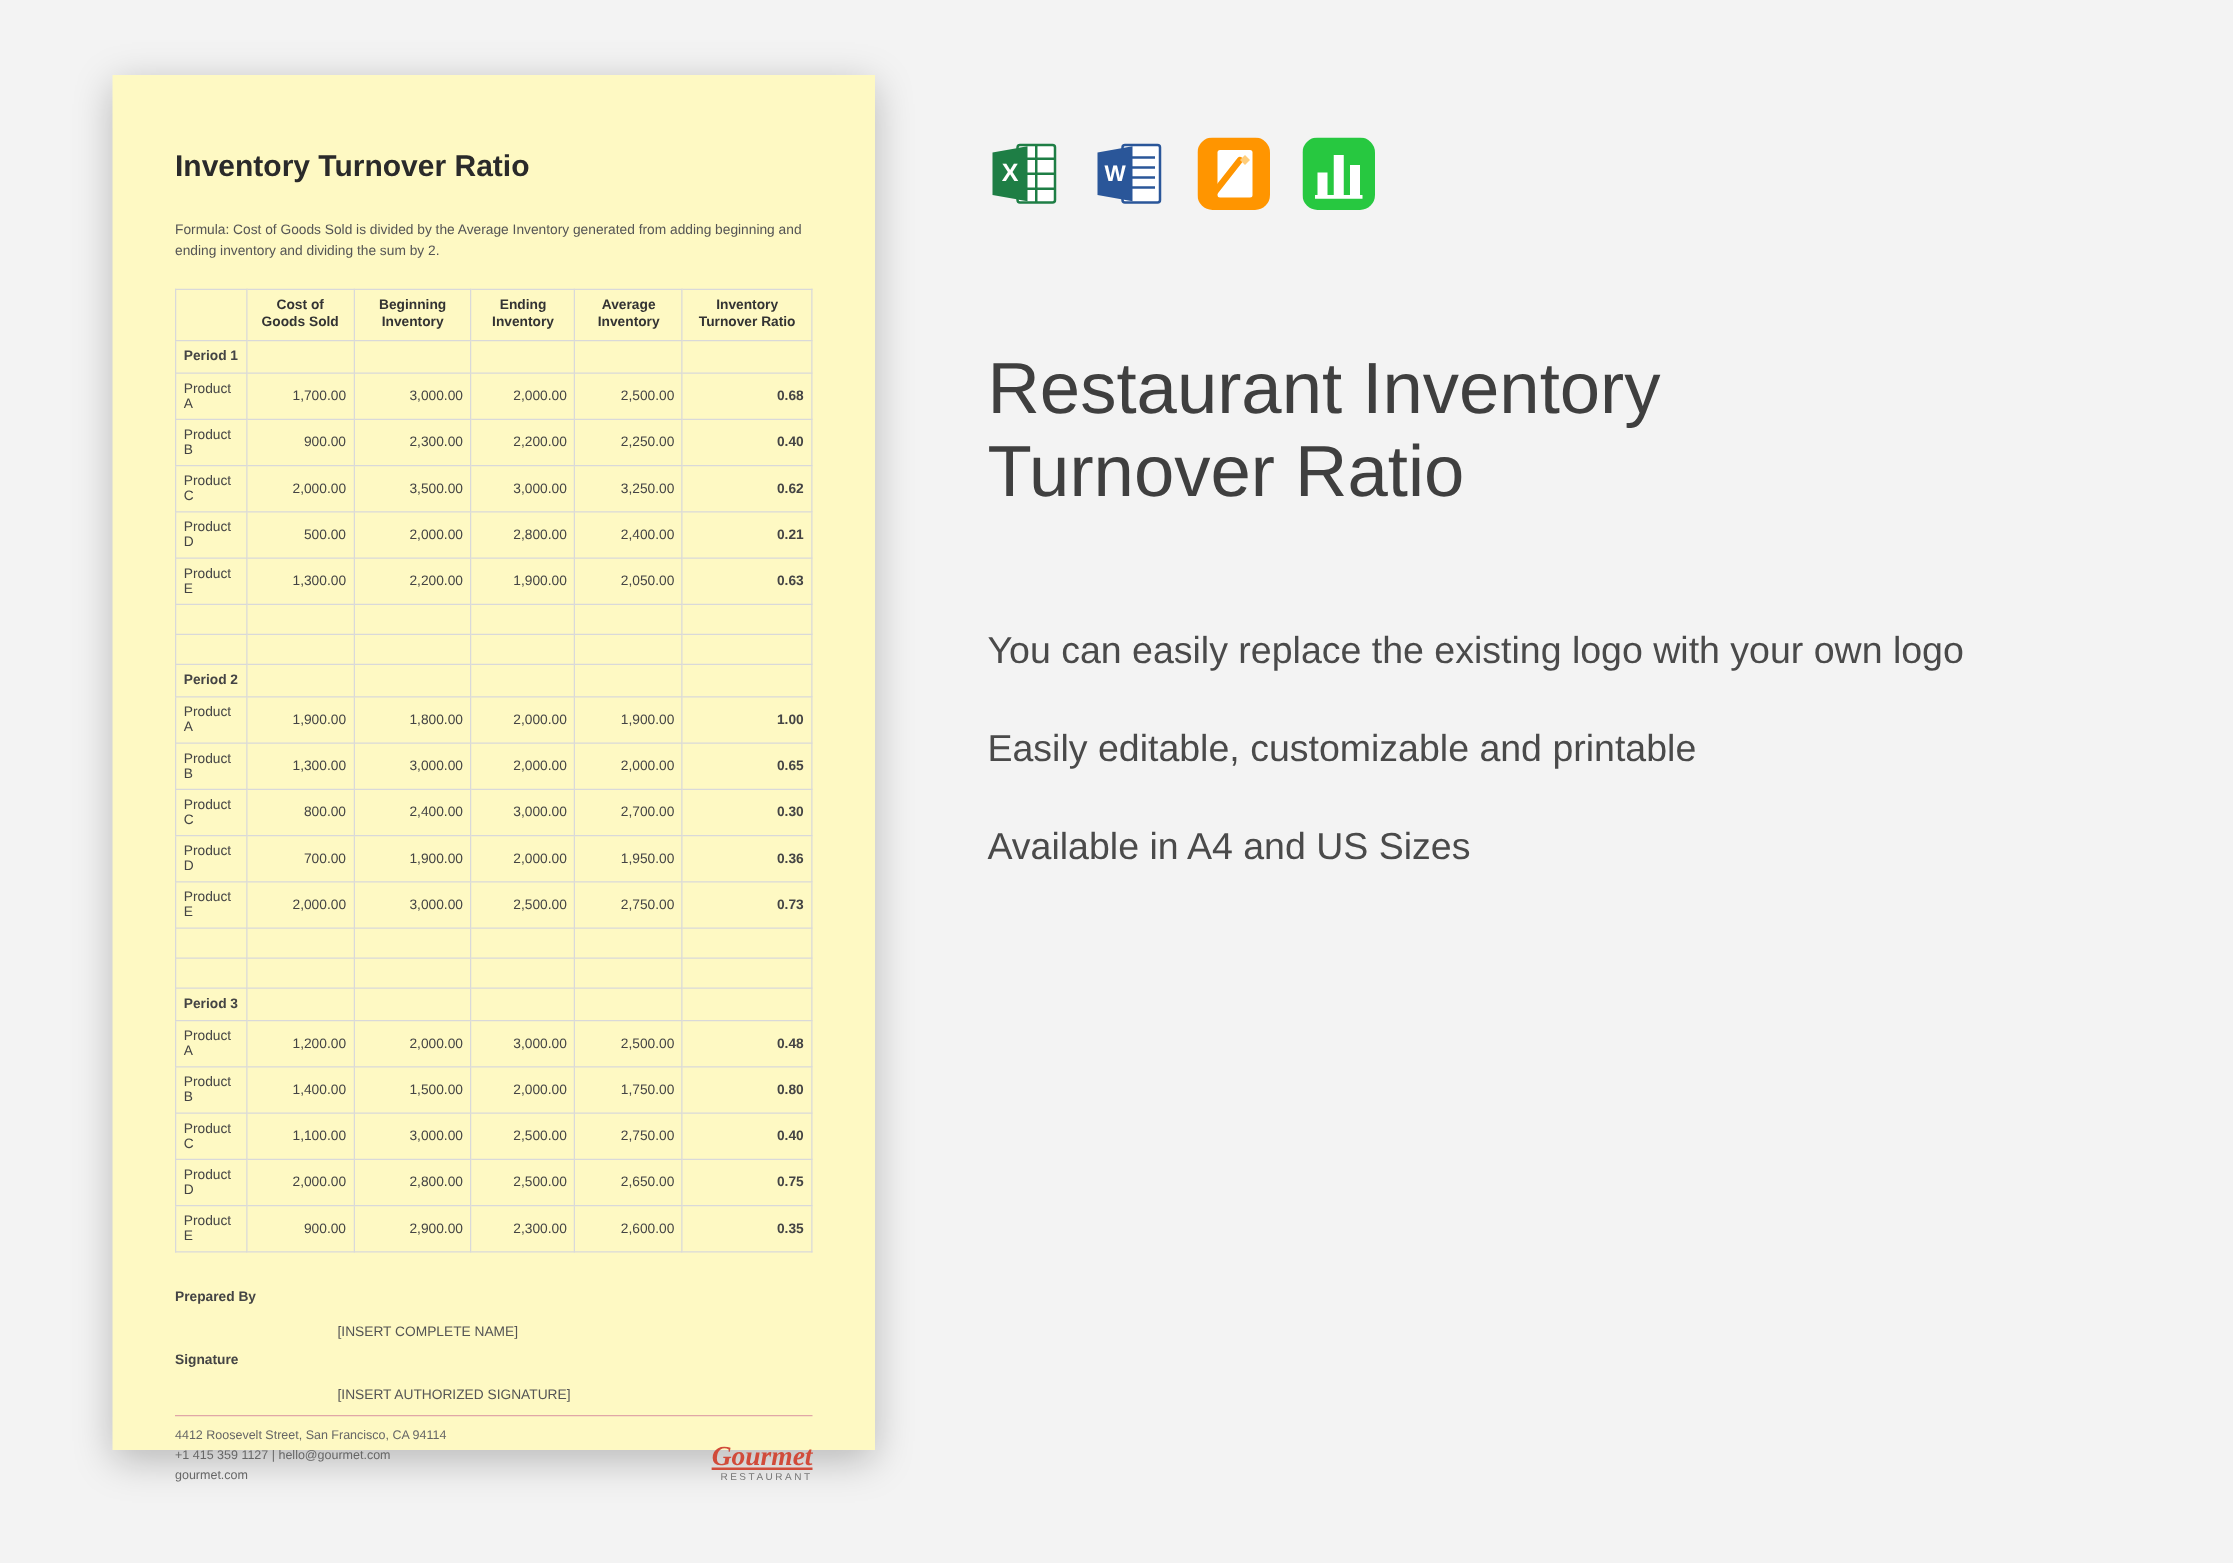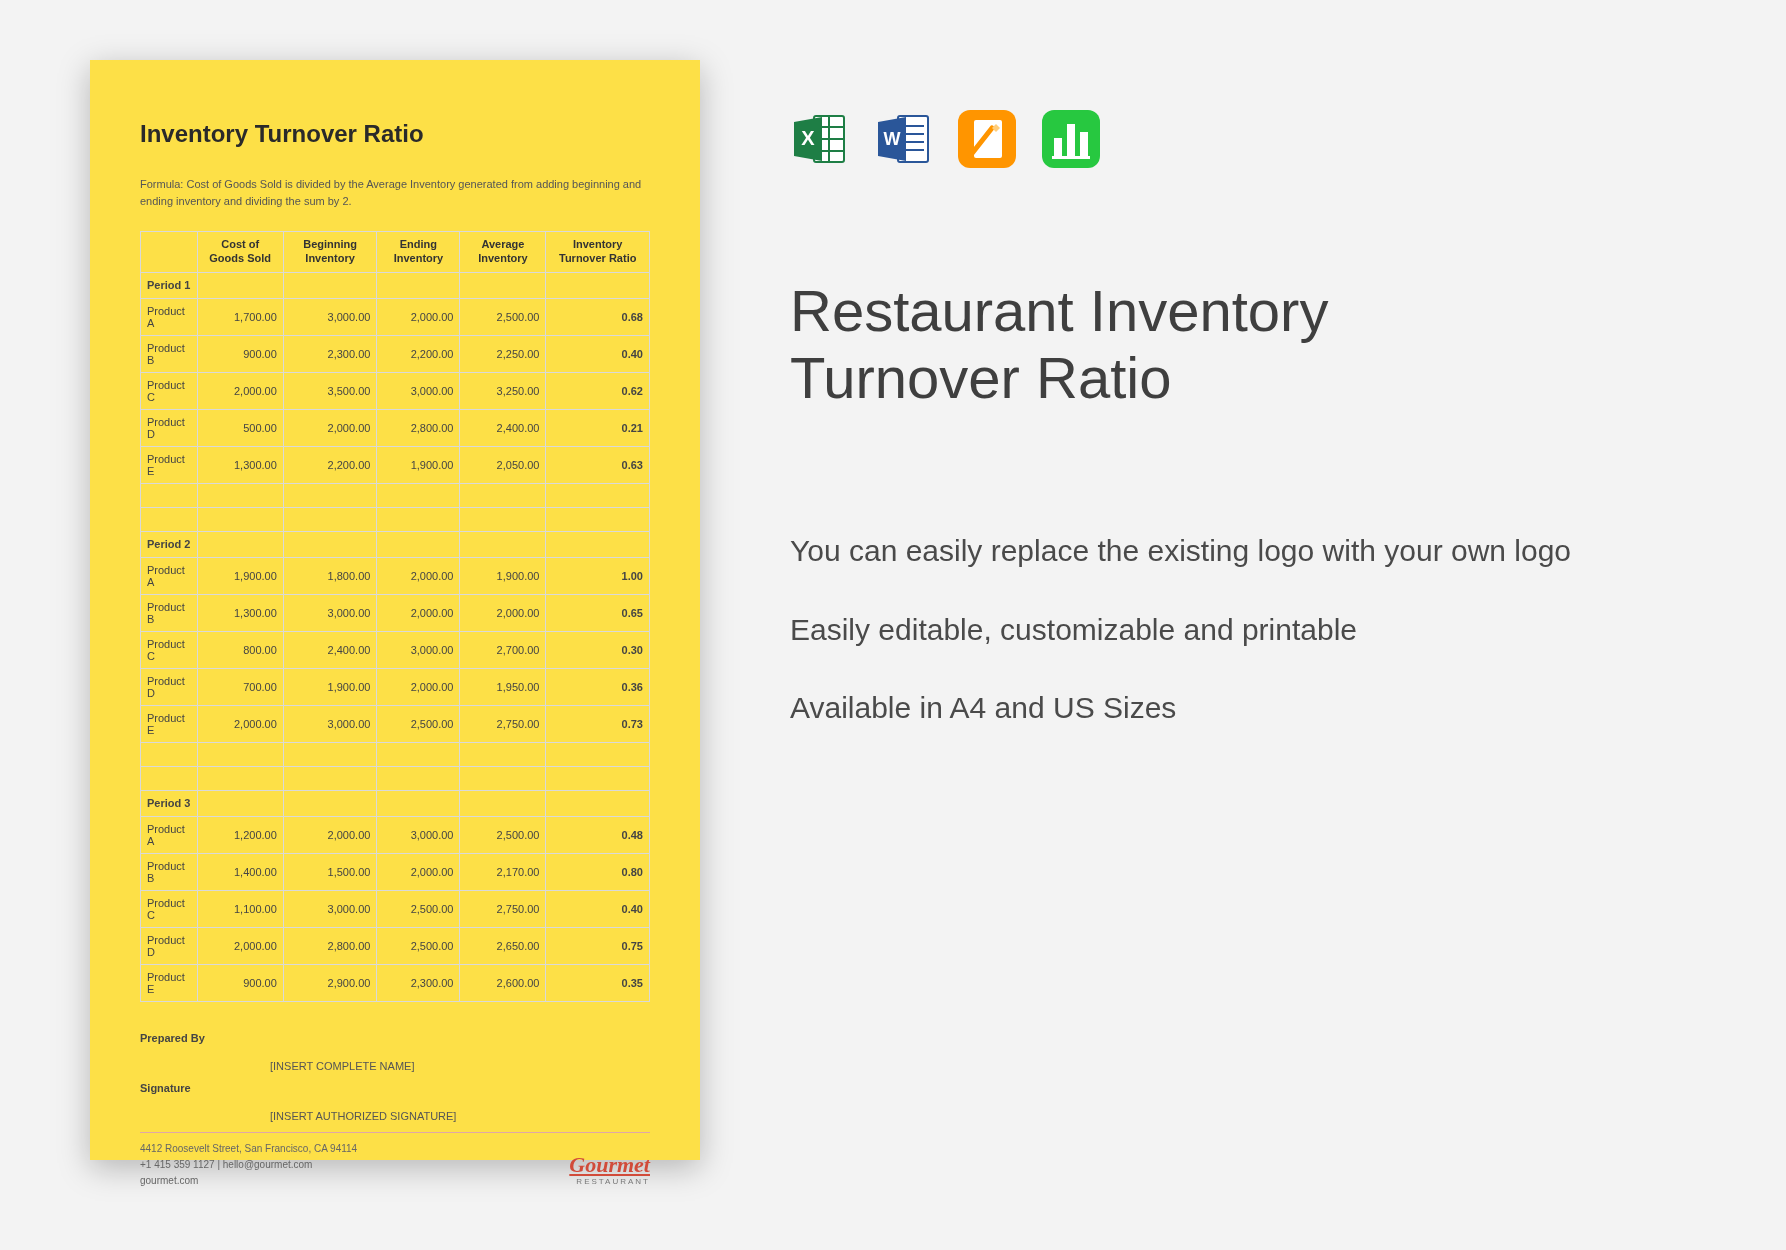--- a/index.html
+++ b/index.html
@@ -15,21 +15,21 @@
     display: flex;
     width: 100%;
     height: 100%;
     padding: 60px 110px 60px 90px;
     gap: 90px;
   }
   
   .doc {
     width: 610px;
     height: 1100px;
-    background: #fde047;
+    background: #fef9c3;
     box-shadow: 0 8px 30px rgba(0,0,0,.25);
     padding: 60px 50px 50px 50px;
     display: flex;
     flex-direction: column;
     font-size: 11px;
     color: #444;
   }
   .doc-title {
     font-size: 24px;
     font-weight: 700;
@@ -116,21 +116,21 @@
     border-radius: 10px;
     display: flex;
     align-items: center;
     justify-content: center;
   }
   .panel h1 {
     font-size: 58px;
     font-weight: 400;
     color: #3f3f3f;
     line-height: 1.15;
-    margin-bottom: 120px;
+    margin-bottom: 90px;
   }
   .features p {
     font-size: 30px;
     color: #4a4a4a;
     line-height: 1.35;
     margin-bottom: 38px;
   }
 </style>
 </head>
 <body>
@@ -295,21 +295,21 @@
             <td>2,000.00</td>
             <td>3,000.00</td>
             <td>2,500.00</td>
             <td class="ratio">0.48</td>
           </tr>
           <tr>
             <td>Product B</td>
             <td>1,400.00</td>
             <td>1,500.00</td>
             <td>2,000.00</td>
-            <td>2,170.00</td>
+            <td>1,750.00</td>
             <td class="ratio">0.80</td>
           </tr>
           <tr>
             <td>Product C</td>
             <td>1,100.00</td>
             <td>3,000.00</td>
             <td>2,500.00</td>
             <td>2,750.00</td>
             <td class="ratio">0.40</td>
           </tr>

